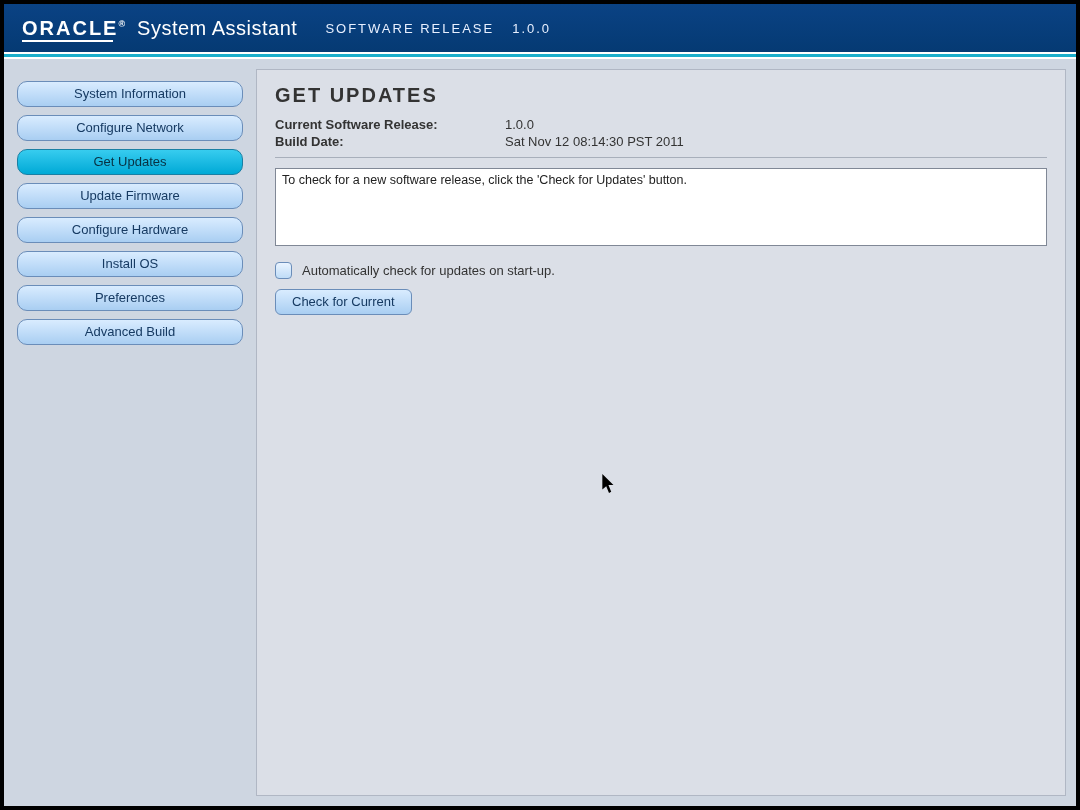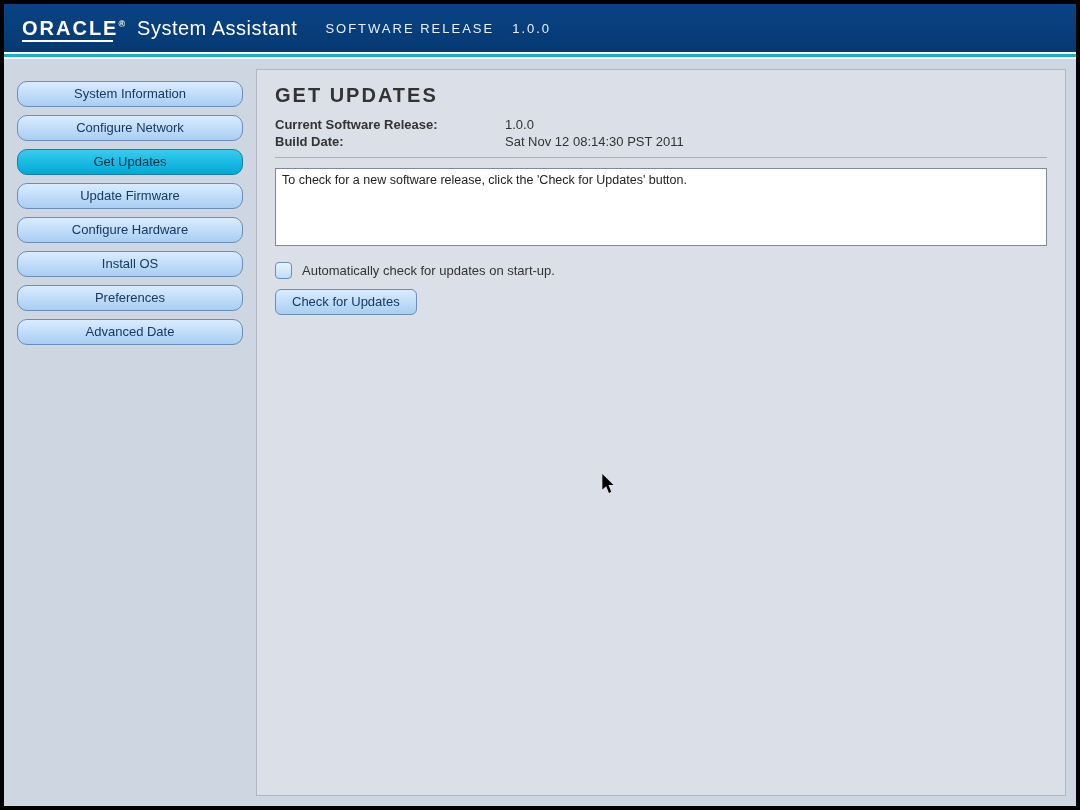--- a/index.html
+++ b/index.html
@@ -229,21 +229,21 @@
   <div class="body">
 
     <div class="sidebar" id="sidebar">
         <div class="nav-btn">System Information</div>
         <div class="nav-btn">Configure Network</div>
         <div class="nav-btn active">Get Updates</div>
         <div class="nav-btn">Update Firmware</div>
         <div class="nav-btn">Configure Hardware</div>
         <div class="nav-btn">Install OS</div>
         <div class="nav-btn">Preferences</div>
-        <div class="nav-btn">Advanced Date</div>
+        <div class="nav-btn">Advanced Build</div>
       </div>
 
     <div class="main">
       <h1>GET UPDATES</h1>
 
       <div class="kv-row">
         <div class="kv-key">Current Software Release:</div>
         <div class="kv-val">1.0.0</div>
       </div>
       <div class="kv-row">
@@ -253,21 +253,21 @@
 
       <div class="rule"></div>
 
       <div class="message-box">To check for a new software release, click the 'Check for Updates' button.</div>
 
       <div class="check-row">
         <span class="soft-checkbox" role="checkbox" aria-checked="false"></span>
         <span class="check-label">Automatically check for updates on start-up.</span>
       </div>
 
-      <span class="action-btn">Check for Updates</span>
+      <span class="action-btn">Check for Current</span>
 
       <svg class="cursor" style="left:345px; top:404px;" viewBox="0 0 12 18">
         <path d="M0,0 L0,14 L3.5,11 L6,17 L8,16 L5.5,10 L10,10 Z" fill="#000"></path>
       </svg>
     </div>
 
   </div>
 
 
 </div>

